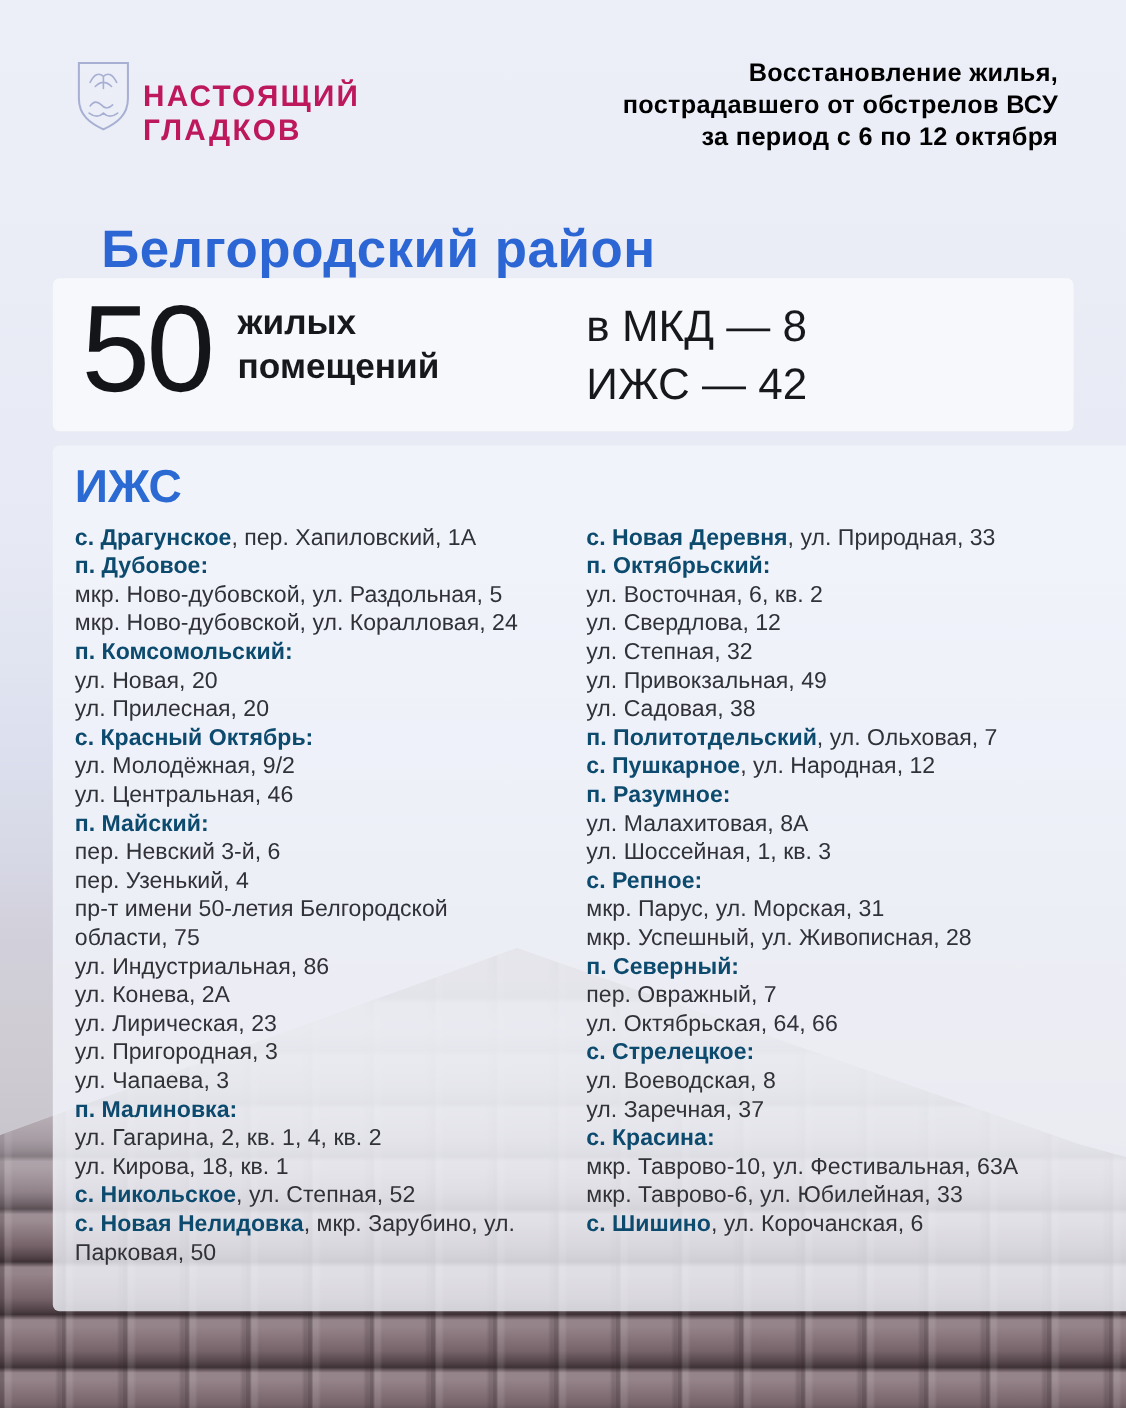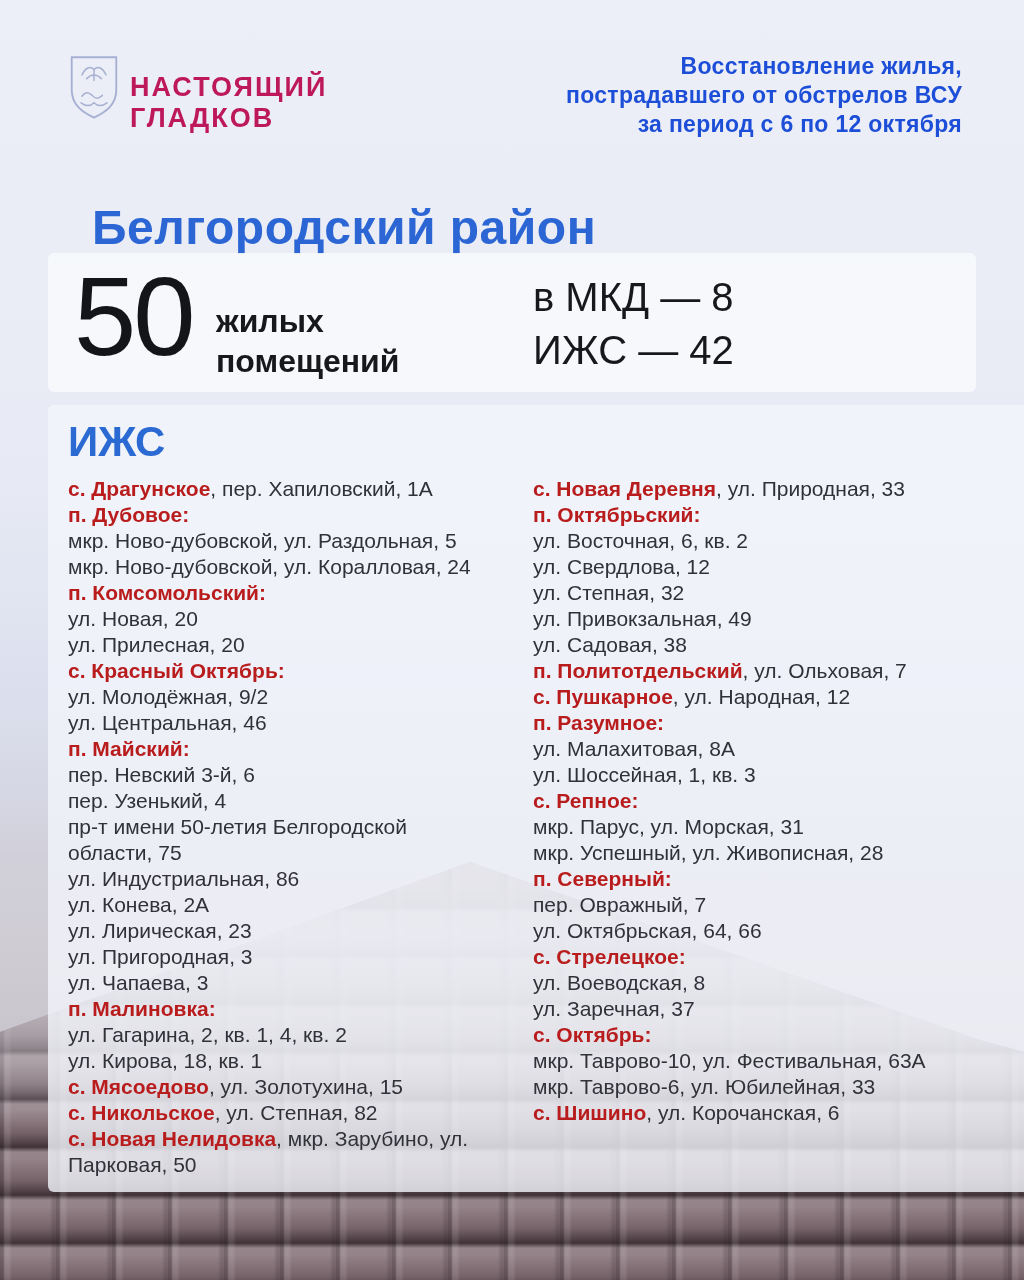--- a/index.html
+++ b/index.html
@@ -34,60 +34,60 @@
       rgba(201,197,204,.55) 75%, rgba(201,197,204,0) 100%);
   }
   
   .header{position:absolute;left:0;top:0;width:1024px;z-index:5;}
   .crest{position:absolute;left:68px;top:54px;width:52px;height:66px;color:#a7b0d2;}
   .logo-text{
     position:absolute;left:130px;top:72px;color:#be185d;
     font-size:27px;font-weight:700;letter-spacing:2px;line-height:31px;
   }
   .header-note{
-    position:absolute;right:62px;top:52px;text-align:right;color:#1d4ed8;
+    position:absolute;right:62px;top:52px;text-align:right;color:#000000;
     font-size:23px;font-weight:700;line-height:29px;letter-spacing:.3px;
   }
   
   .page-title{
     position:absolute;left:65px;top:168px;z-index:5;
     font-size:48px;font-weight:800;color:#2b66d4;letter-spacing:.5px;margin-left:27px;
   }
   
   .stat-card{
     position:absolute;left:48px;top:253px;width:928px;height:139px;z-index:5;
     background:rgba(247,249,253,.9);border-radius:6px;
   }
   .big-number{
     position:absolute;left:26px;top:8px;
     font-size:112px;font-weight:500;line-height:112px;letter-spacing:-3px;color:#141519;
   }
   .count-label{
-    position:absolute;left:168px;top:48px;
+    position:absolute;left:168px;top:20px;
     font-size:32px;font-weight:700;line-height:40px;color:#17181c;
   }
   .stat-right{
     position:absolute;left:485px;top:18px;
     font-size:40px;font-weight:500;line-height:53px;color:#17181c;
   }
   
   .list-panel{
     position:absolute;left:48px;top:405px;width:1020px;height:787px;z-index:5;
     background:rgba(243,245,251,.8);border-radius:6px;
     padding:14px 0 0 20px;box-sizing:border-box;
   }
   .section-heading{
     font-size:42px;font-weight:800;color:#2b6ad3;line-height:46px;margin:0 0 11px 0;
   }
   .columns{display:flex;}
   .col{box-sizing:border-box;}
   .col-1{width:465px;padding-right:39px;}
   .col-2{width:440px;}
   .entry{font-size:21px;line-height:26px;color:#303238;font-weight:500;}
-  .entry b{color:#b91c1c;font-weight:700;}
+  .entry b{color:#0c4a6e;font-weight:700;}
 </style>
 </head>
 <body>
 
 <div class="sky"></div>
 <div class="roof"></div>
 <div class="fog"></div>
 
 <div class="header">
   <svg class="crest" viewBox="0 0 56 70" fill="none" stroke="currentColor" stroke-width="2" stroke-linecap="round">
@@ -139,22 +139,21 @@
         <div class="entry"><span>пер. Узенький, 4</span></div>
         <div class="entry"><span>пр-т имени 50-летия Белгородской области, 75</span></div>
         <div class="entry"><span>ул. Индустриальная, 86</span></div>
         <div class="entry"><span>ул. Конева, 2А</span></div>
         <div class="entry"><span>ул. Лирическая, 23</span></div>
         <div class="entry"><span>ул. Пригородная, 3</span></div>
         <div class="entry"><span>ул. Чапаева, 3</span></div>
         <div class="entry"><b>п. Малиновка:</b></div>
         <div class="entry"><span>ул. Гагарина, 2, кв. 1, 4, кв. 2</span></div>
         <div class="entry"><span>ул. Кирова, 18, кв. 1</span></div>
-        <div class="entry"><b>с. Мясоедово</b><span>, ул. Золотухина, 15</span></div>
-        <div class="entry"><b>с. Никольское</b><span>, ул. Степная, 82</span></div>
+        <div class="entry"><b>с. Никольское</b><span>, ул. Степная, 52</span></div>
         <div class="entry"><b>с. Новая Нелидовка</b><span>, мкр. Зарубино, ул. Парковая, 50</span></div>
       </div>
     <div class="col col-2">
         <div class="entry"><b>с. Новая Деревня</b><span>, ул. Природная, 33</span></div>
         <div class="entry"><b>п. Октябрьский:</b></div>
         <div class="entry"><span>ул. Восточная, 6, кв. 2</span></div>
         <div class="entry"><span>ул. Свердлова, 12</span></div>
         <div class="entry"><span>ул. Степная, 32</span></div>
         <div class="entry"><span>ул. Привокзальная, 49</span></div>
         <div class="entry"><span>ул. Садовая, 38</span></div>
@@ -165,19 +164,19 @@
         <div class="entry"><span>ул. Шоссейная, 1, кв. 3</span></div>
         <div class="entry"><b>с. Репное:</b></div>
         <div class="entry"><span>мкр. Парус, ул. Морская, 31</span></div>
         <div class="entry"><span>мкр. Успешный, ул. Живописная, 28</span></div>
         <div class="entry"><b>п. Северный:</b></div>
         <div class="entry"><span>пер. Овражный, 7</span></div>
         <div class="entry"><span>ул. Октябрьская, 64, 66</span></div>
         <div class="entry"><b>с. Стрелецкое:</b></div>
         <div class="entry"><span>ул. Воеводская, 8</span></div>
         <div class="entry"><span>ул. Заречная, 37</span></div>
-        <div class="entry"><b>с. Октябрь:</b></div>
+        <div class="entry"><b>с. Красина:</b></div>
         <div class="entry"><span>мкр. Таврово-10, ул. Фестивальная, 63А</span></div>
         <div class="entry"><span>мкр. Таврово-6, ул. Юбилейная, 33</span></div>
         <div class="entry"><b>с. Шишино</b><span>, ул. Корочанская, 6</span></div>
       </div>
   </div>
 </div>
 
 </body></html>

